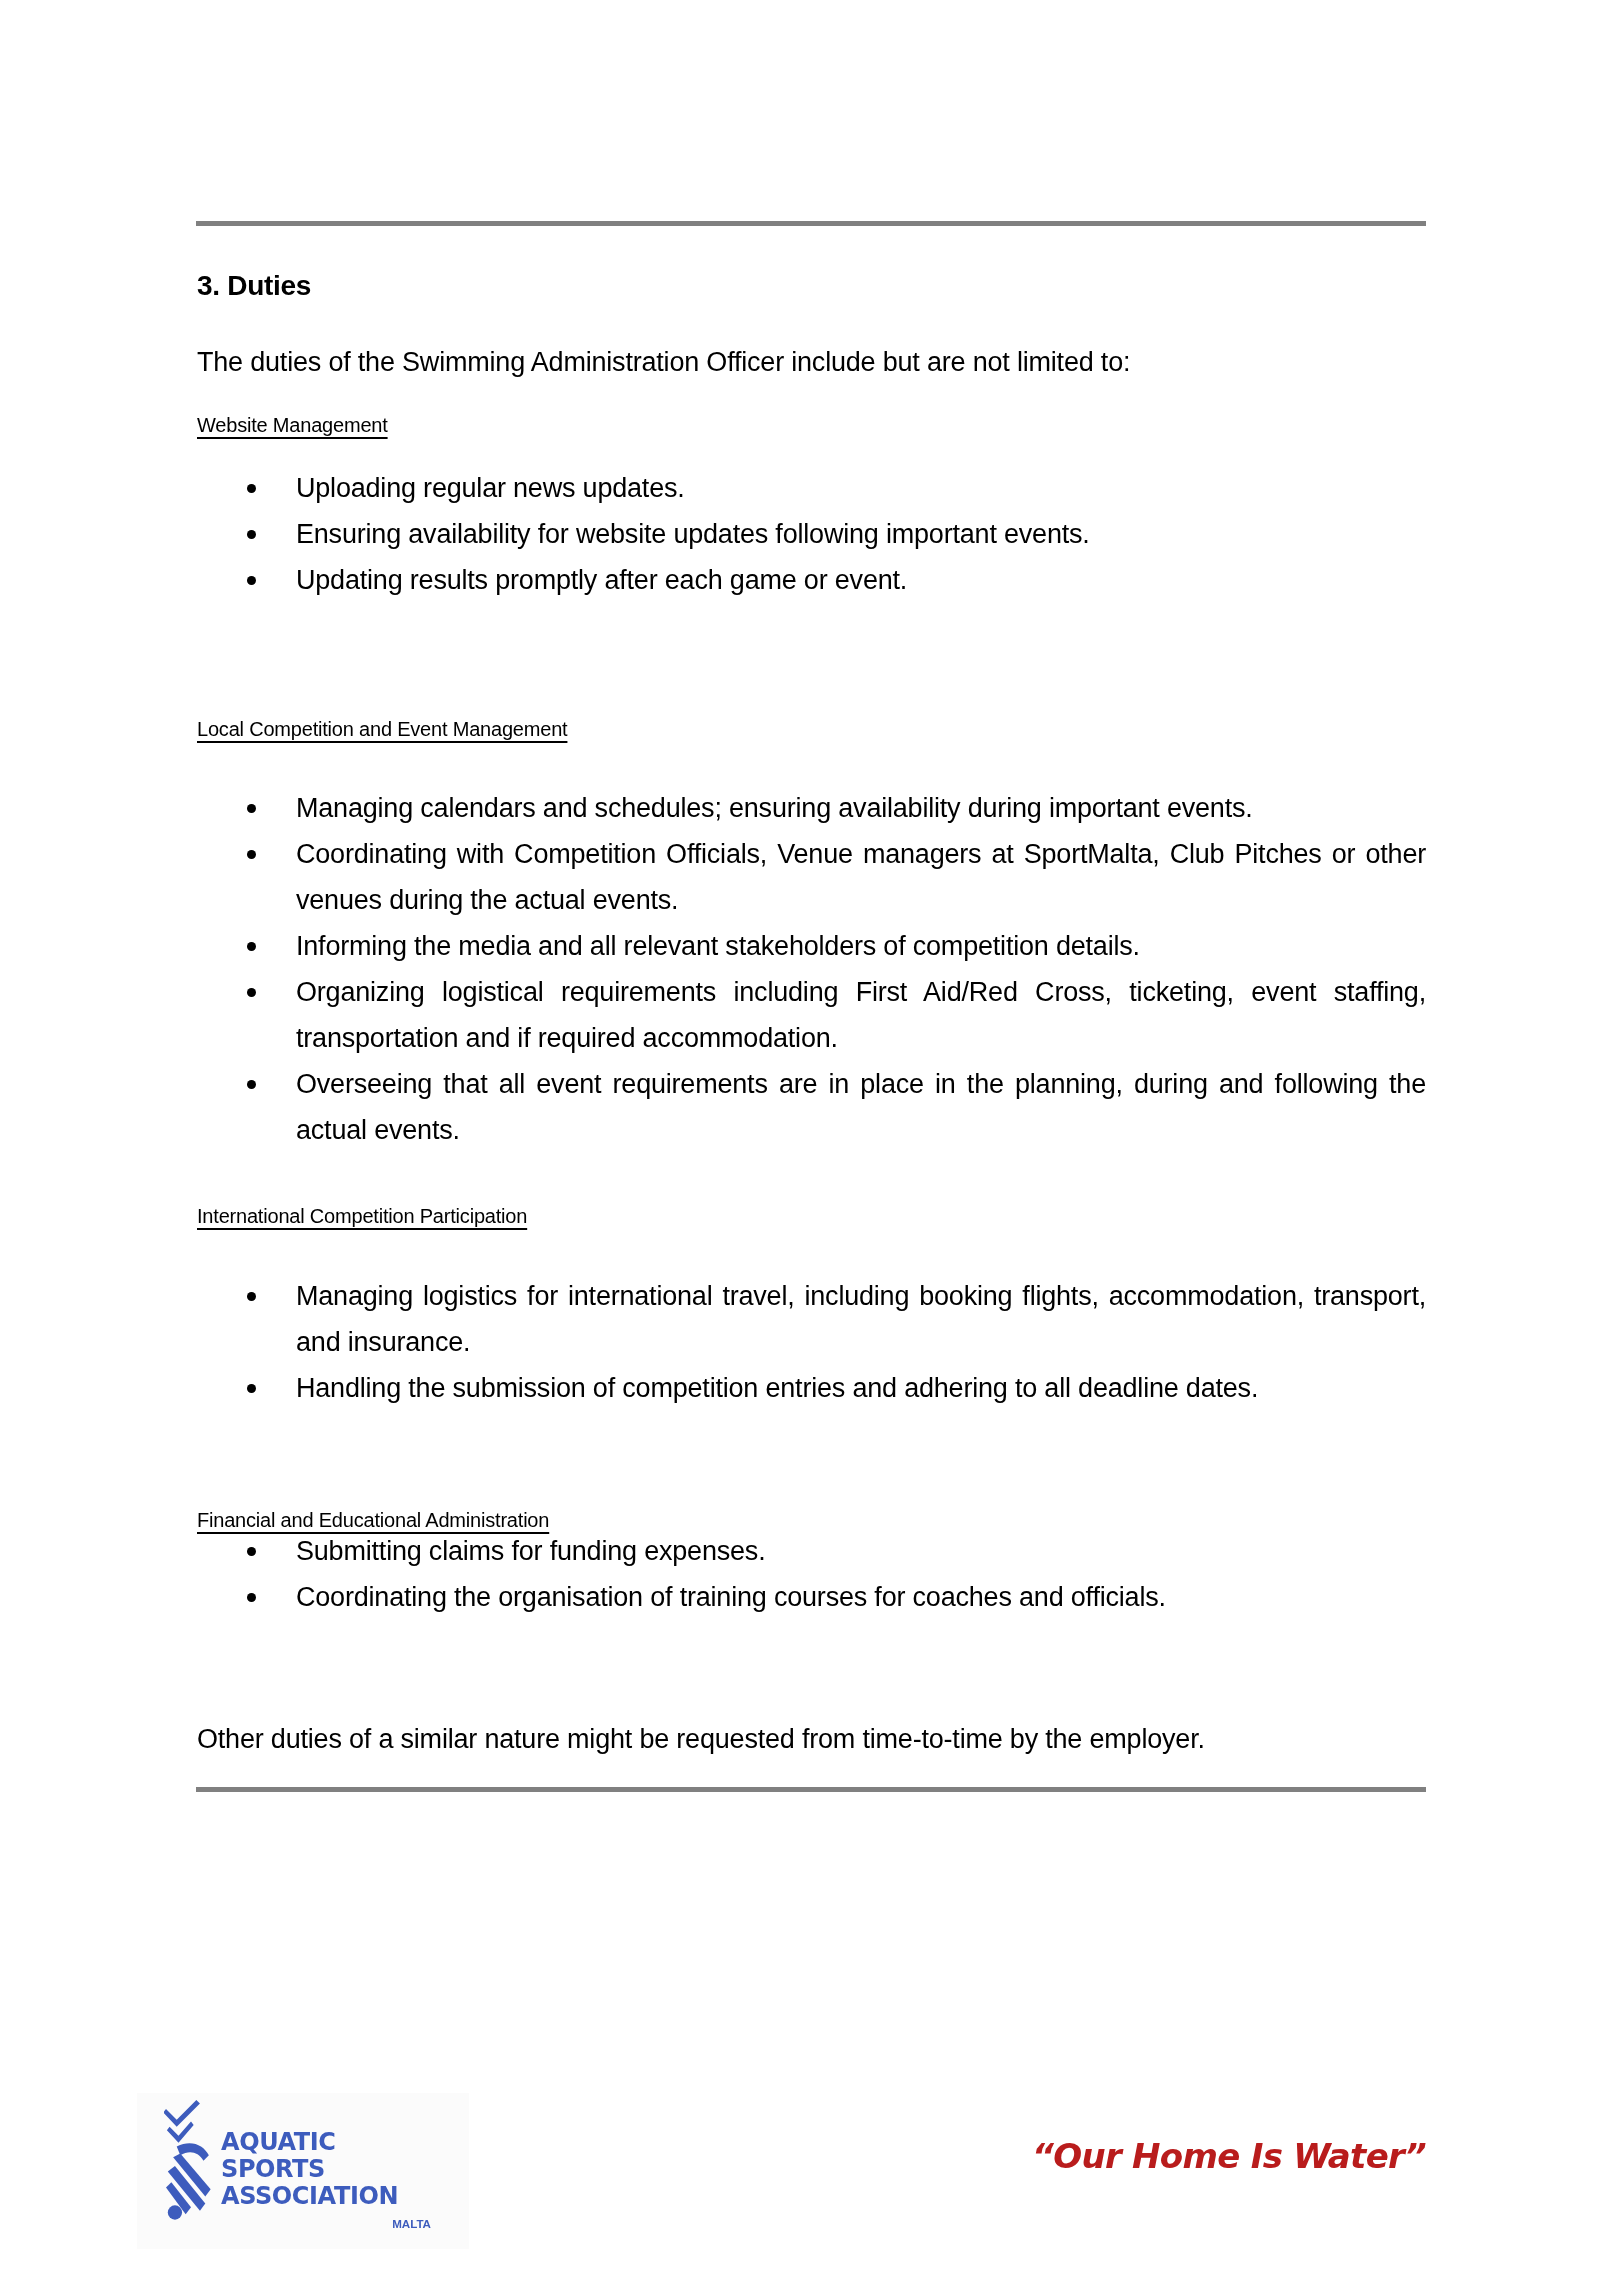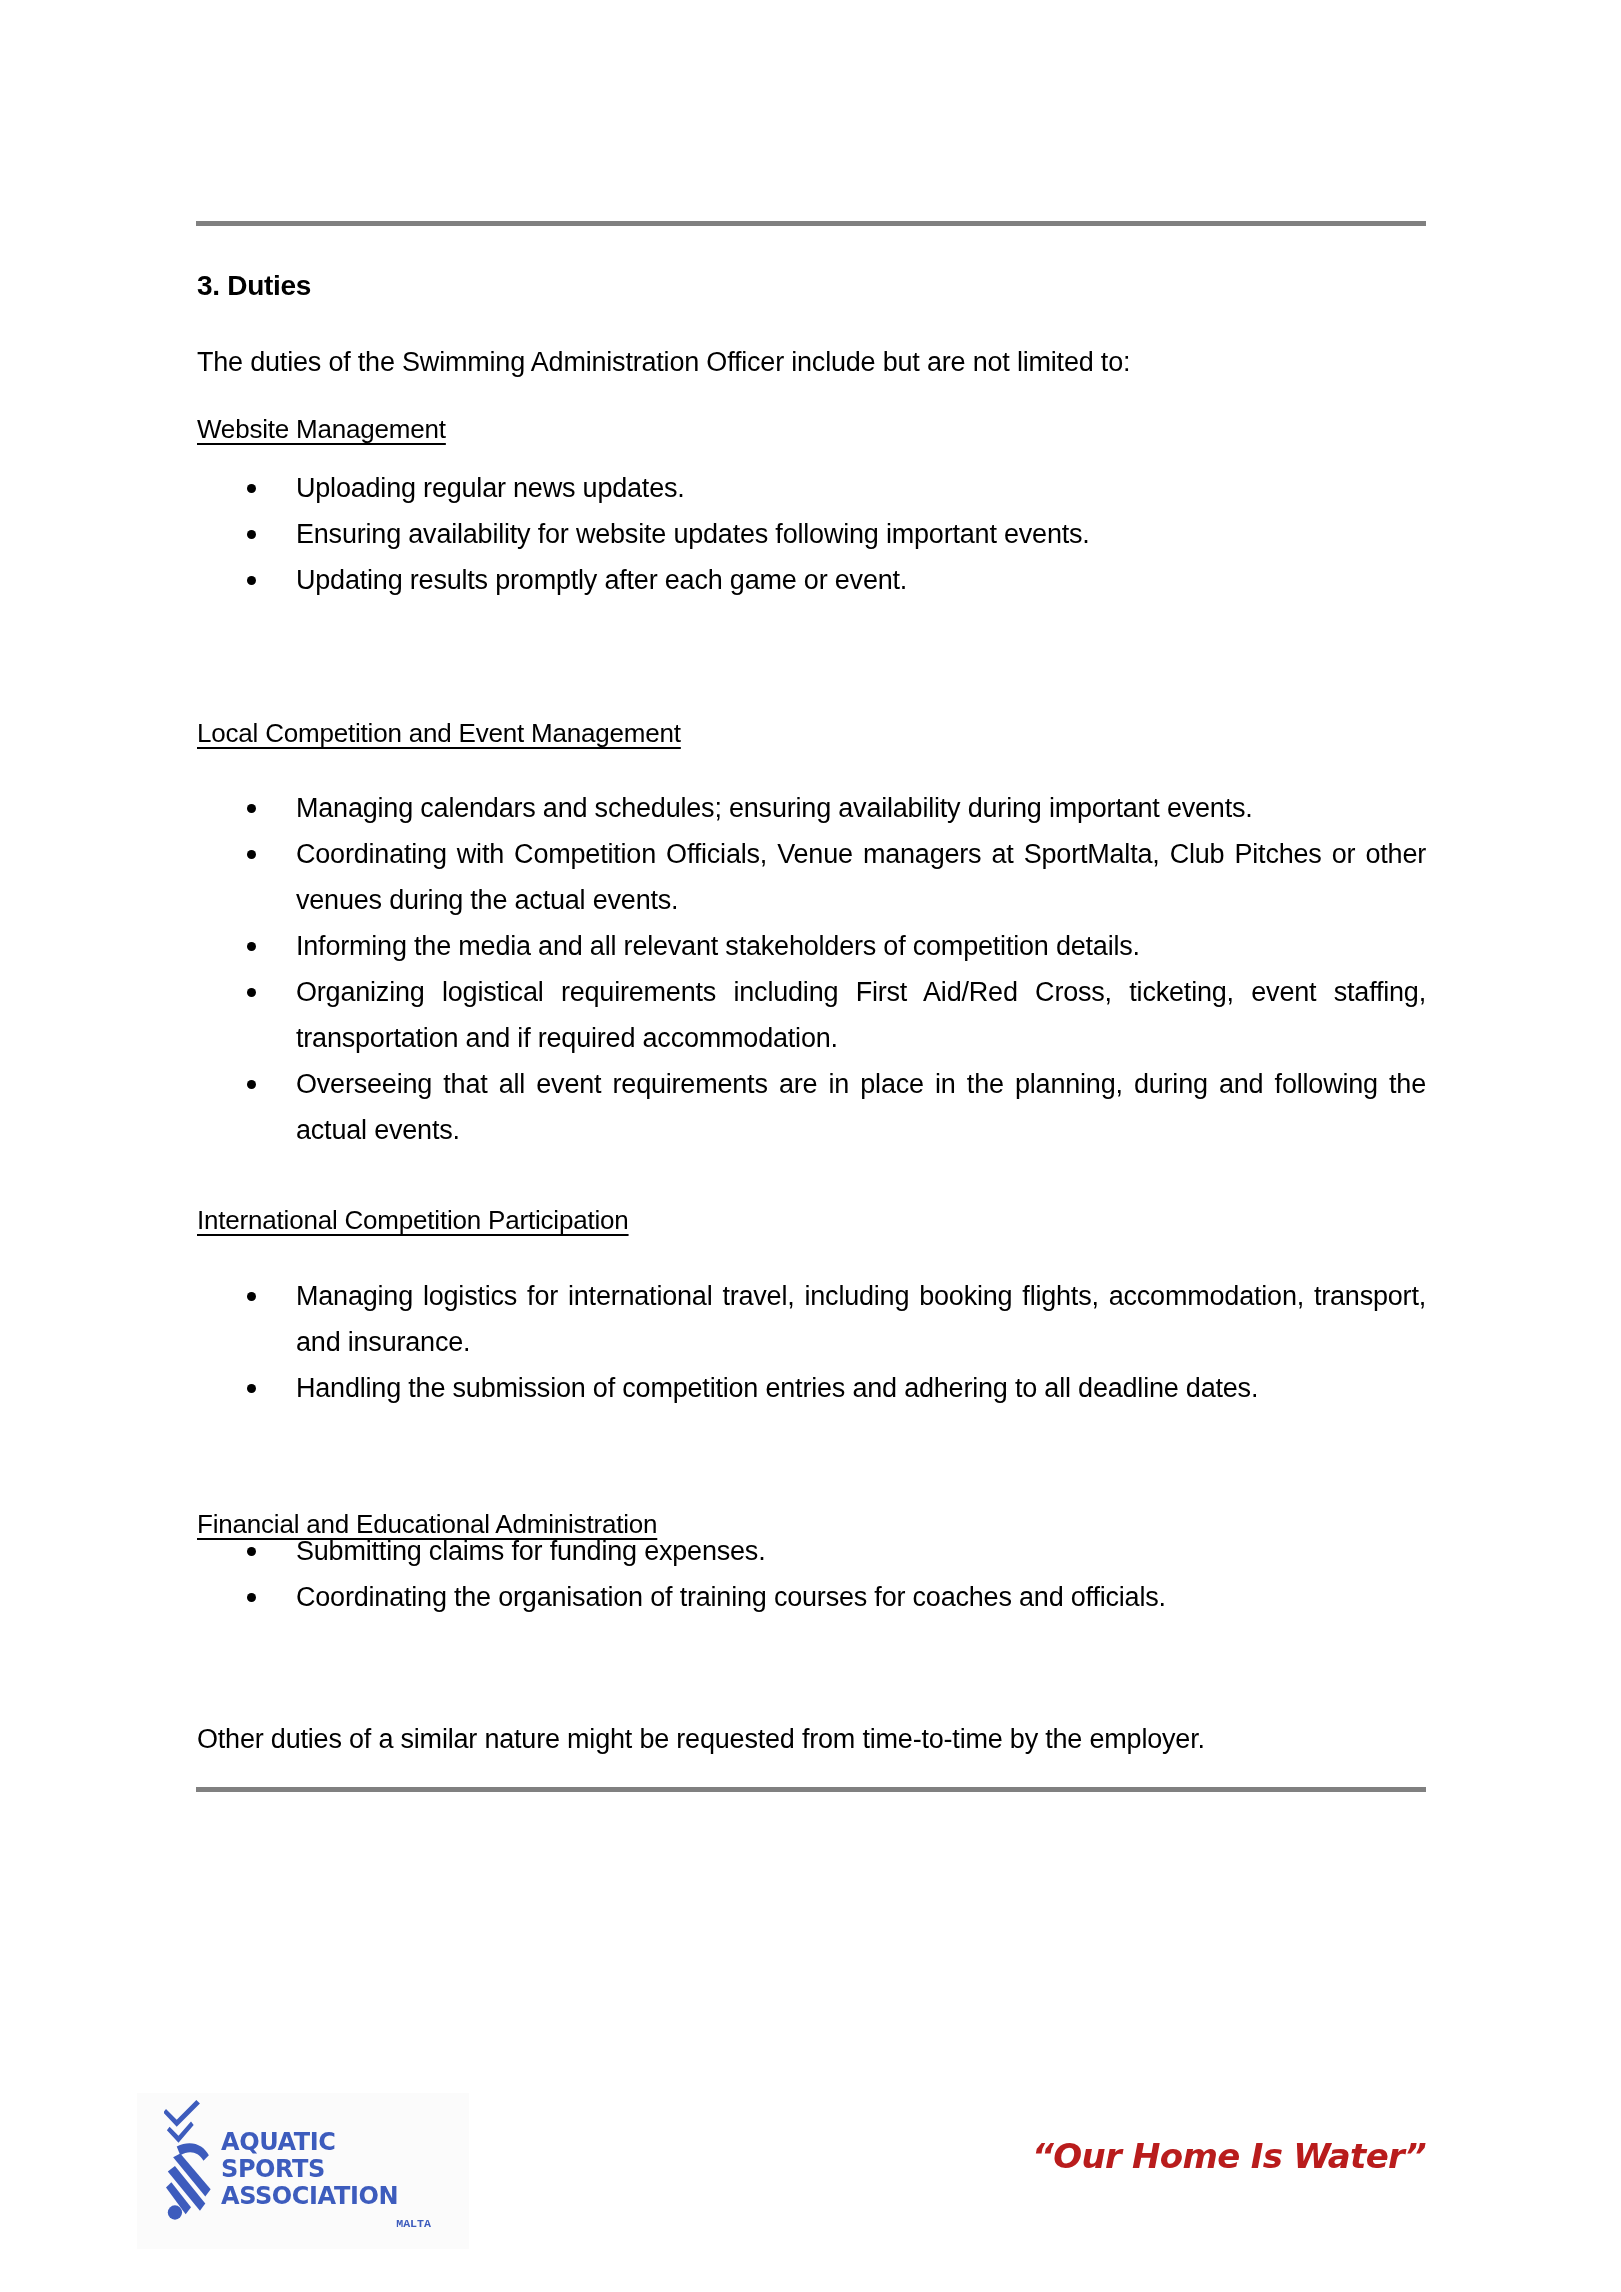--- a/index.html
+++ b/index.html
@@ -11,21 +11,21 @@
     .rule {
       position: absolute; left: 196px; width: 1230px; height: 4.5px;
       background: #808080;
     }
     .abs { position: absolute; left: 197px; white-space: nowrap; }
     .text { font-size: 27px; letter-spacing: -0.2px; line-height: 46px; }
     .heading {
       font-size: 28px; font-weight: bold; letter-spacing: -0.3px;
     }
     .subhead {
-      font-size: 26px; letter-spacing: -0.2px; text-decoration: underline;
+      font-size: 20px; letter-spacing: -0.2px; text-decoration: underline;
       text-decoration-thickness: 1.8px; text-underline-offset: 4.5px; text-align: center;
     }
     .list {
       position: absolute; left: 197px; width: 1229px; margin: 0; padding: 0;
       list-style: none;
     }
     .list li {
       position: relative; padding-left: 99px; font-size: 27px;
       letter-spacing: -0.2px; line-height: 46px; text-align: justify;
     }
@@ -39,21 +39,21 @@
     }
     .logo-mark { position: absolute; left: 27px; top: 7.2px; }
     .logo-text {
       position: absolute; left: 84px; color: #3d5cbd; font-weight: bold;
       font-family: "DejaVu Sans", sans-serif; letter-spacing: -0.4px;
       white-space: nowrap;
     }
     .logo-line { font-size: 24px; line-height: 27px; }
     .logo-malta {
       position: absolute; right: 38px; top: 124px; font-size: 11.6px;
-      font-weight: bold; color: #3d5cbd; font-family: Liberation Mono, monospace;
+      font-weight: bold; color: #3d5cbd; font-family: Liberation Sans, sans-serif;
     }
     .tagline {
       position: absolute; left: 1032px; top: 2114px; font-size: 34px;
       font-weight: bold; font-style: italic; color: #b91c1c;
       font-family: "DejaVu Sans", sans-serif; letter-spacing: -0.7px;
       white-space: nowrap;
       margin-top: 22px;
     }
   </style>
 </head>

